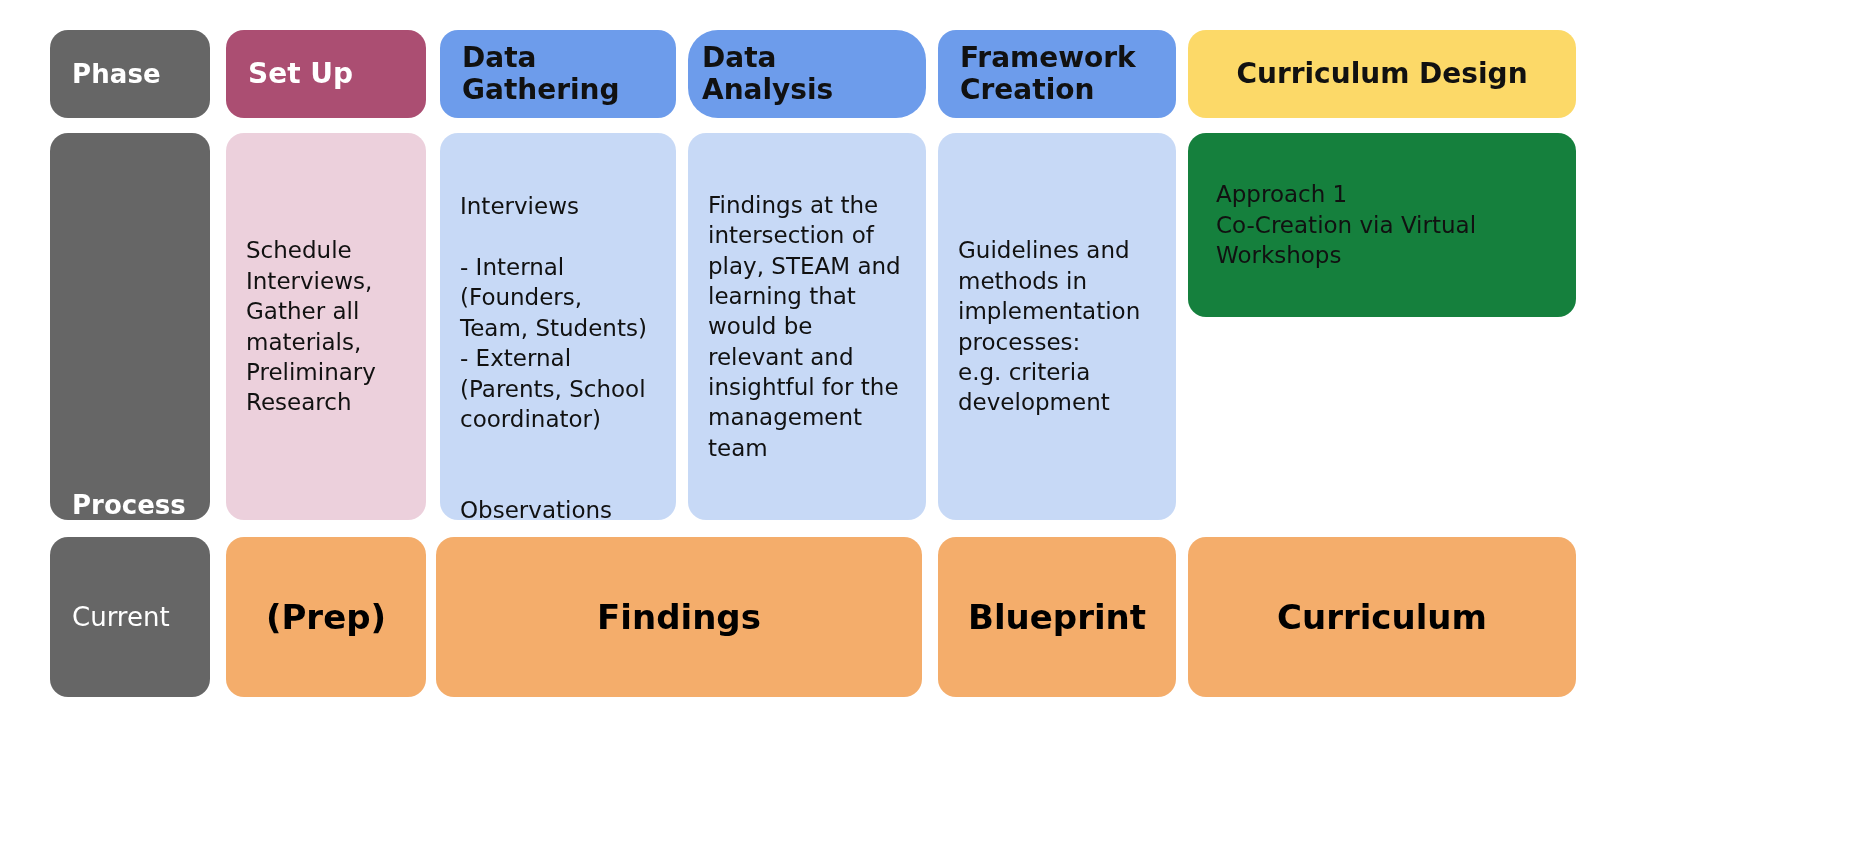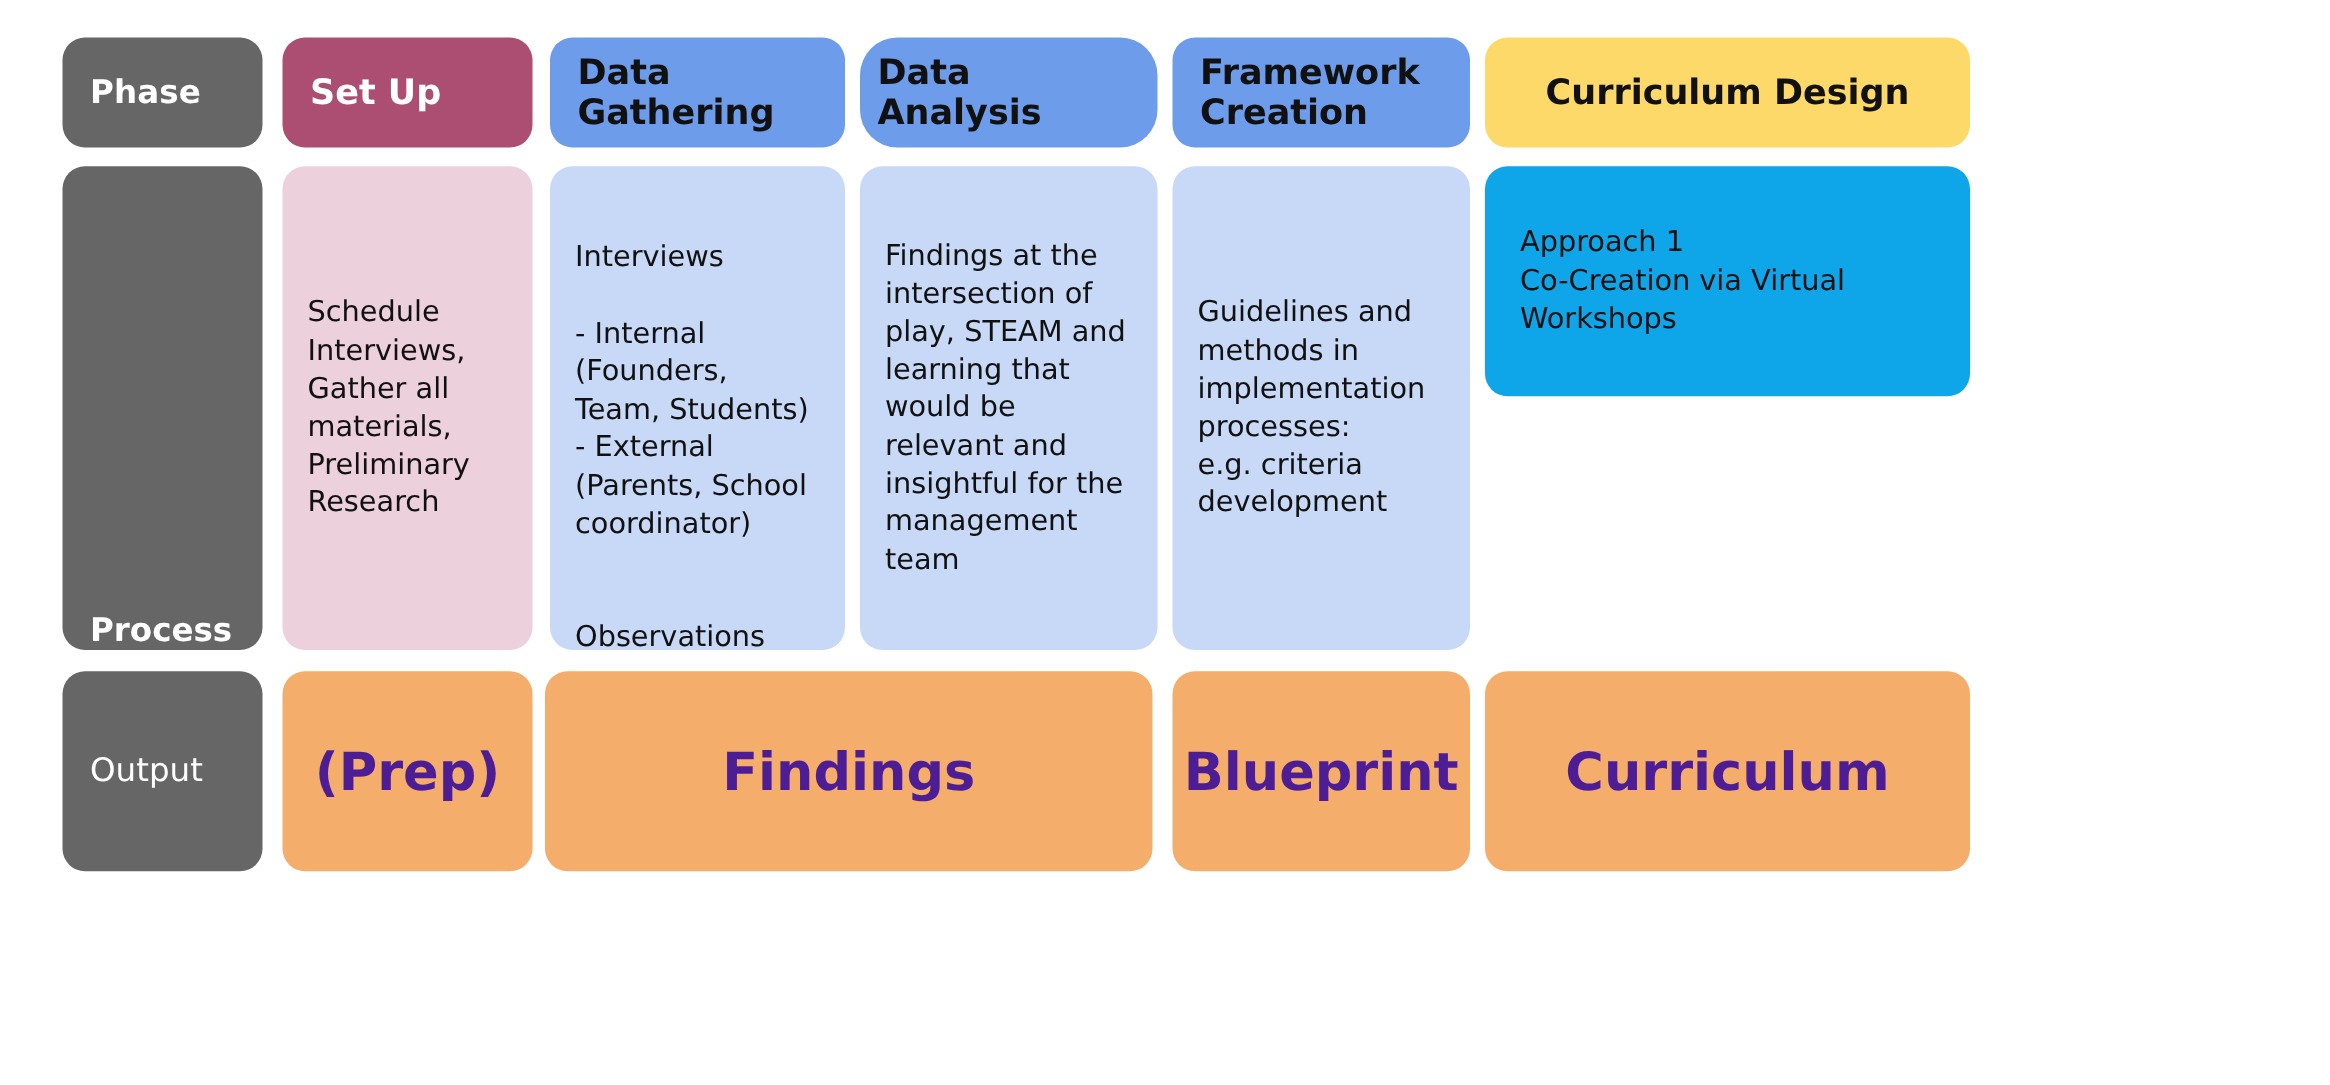--- a/index.html
+++ b/index.html
@@ -81,21 +81,21 @@
   
   .sub-stack {
     position: absolute;
     top: 133px;
     height: 387px;
     display: flex;
     flex-direction: column;
     justify-content: space-between;
   }
   .sub-box {
-    background: #0ea5e9;
+    background: #15803d;
     border-radius: 18px;
     padding: 26px 28px;
     font-size: 23px;
     line-height: 1.33;
     color: #111111;
     white-space: pre-line;
     display: flex;
     align-items: center;
   }
 
@@ -108,22 +108,22 @@
   .output-label {
     background: #666666;
     color: #ffffff;
     font-size: 26px;
     font-weight: 500;
     padding-left: 22px;
   }
   .output-body {
     background: #f4ad6b;
     justify-content: center;
-    color: #4c1d95;
-    font-size: 42px;
+    color: #000000;
+    font-size: 34px;
     font-weight: 700;
   }
 
   .bold-head { font-weight: 400; }
 </style>
 </head>
 <body>
 
 <div class="board">
 
@@ -187,21 +187,21 @@
       <div class="sub-box" style="height:184px;">
         <span>Approach 1
 Co-Creation via Virtual Workshops</span>
       </div>
     </div>
   </div>
 
   <div class="output-row">
 
     <div class="cell output-label" style="left:22px; width:160px;">
-      <span>Output</span>
+      <span>Current</span>
     </div>
 
     <div class="cell output-body" style="left:198px; width:200px;">
       <span>(Prep)</span>
     </div>
 
     <div class="cell output-body" style="left:408px; width:486px;">
       <span>Findings</span>
     </div>
 

